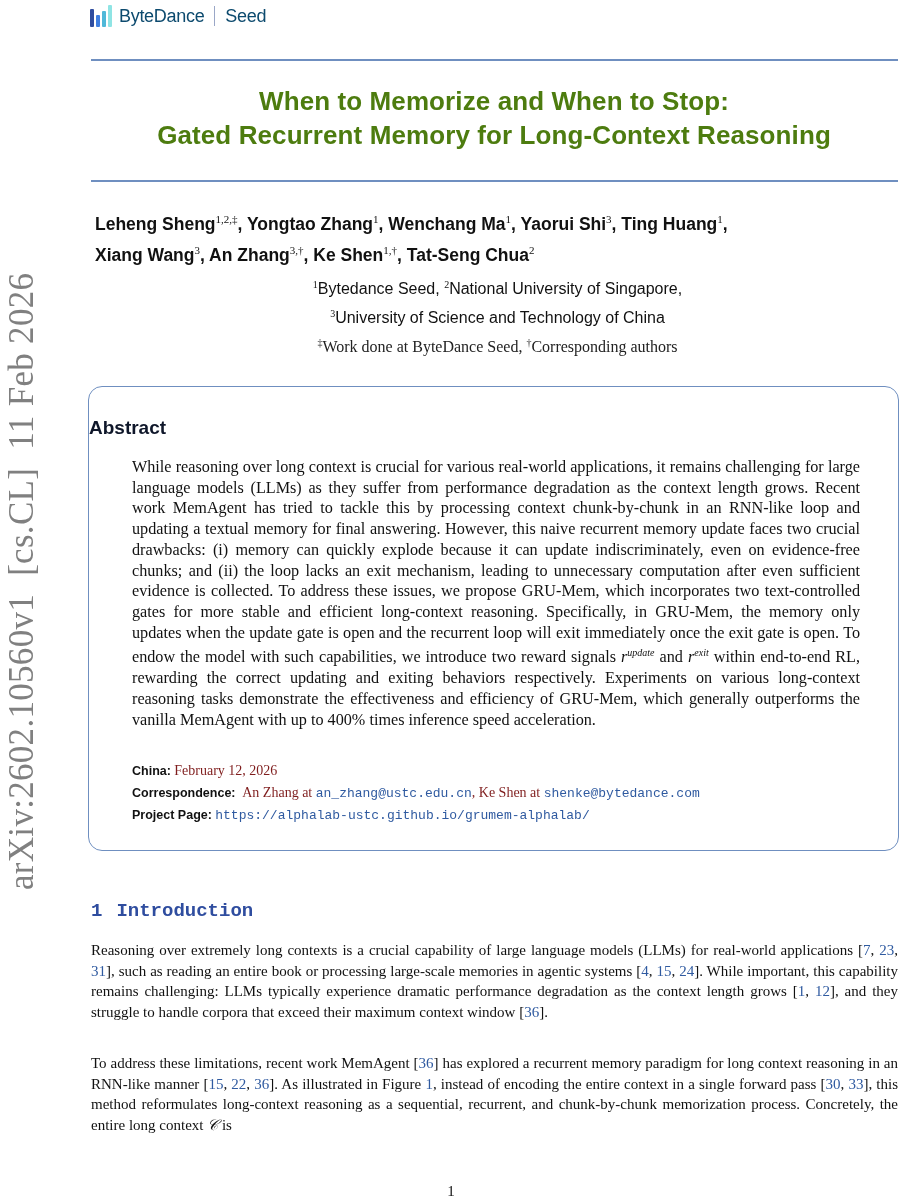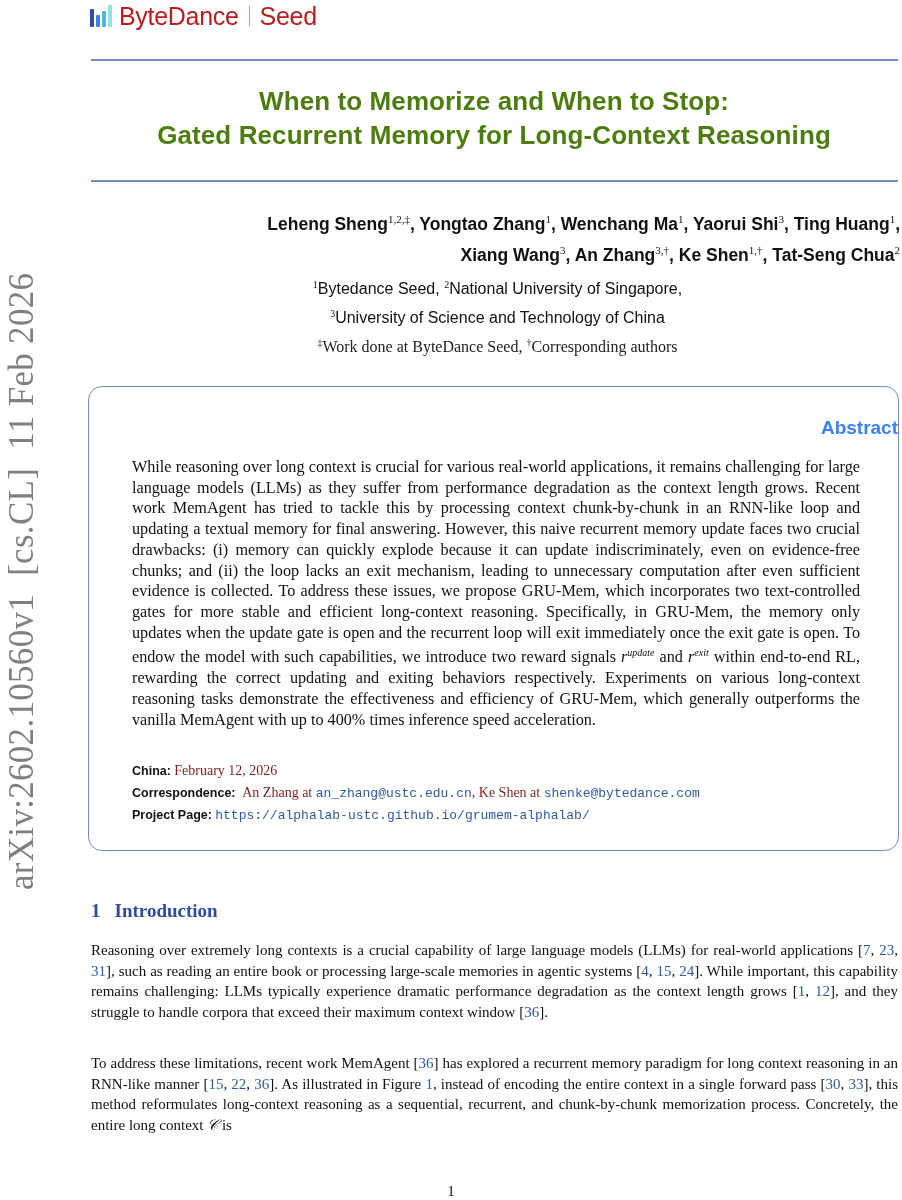--- a/index.html
+++ b/index.html
@@ -8,34 +8,34 @@
   .arxiv-stamp {
     position: absolute; left: 2px; top: 890px;
     transform-origin: 0 0; transform: rotate(-90deg);
     font-family: "Liberation Serif", serif; font-size: 35px; color: #808080;
     white-space: pre; letter-spacing: 0.3px;
   }
 
   .logo { position: absolute; left: 90px; top: 2px; height: 28px; display: flex; align-items: center; }
   .logo-bars { display: flex; align-items: flex-end; gap: 2px; height: 22px; margin-right: 7px; }
   .logo-bars span { display: block; width: 4px; border-radius: 1px; }
-  .logo-text { font-family: "Liberation Sans", sans-serif; font-size: 25px; color: #b91c1c; letter-spacing: -0.3px; }
+  .logo-text { font-family: "Liberation Sans", sans-serif; font-size: 18px; color: #0c4a6e; letter-spacing: -0.3px; }
   .logo-sep { display: inline-block; width: 1px; height: 20px; background: #9aa7c7; margin: 0 10px 0 10px; vertical-align: middle; }
 
   .rule { position: absolute; left: 91px; width: 807px; height: 1.5px; background: #6f8fc0; }
 
   .title {
     position: absolute; left: 88px; width: 812px; top: 84px;
     text-align: center; font-family: "Liberation Sans", sans-serif; font-weight: bold;
     font-size: 26px; line-height: 34px; color: #4d7c0f; letter-spacing: 0.1px;
   }
 
   .authors {
     position: absolute; left: 95px; width: 805px; top: 206px;
-    text-align: right; font-family: "Liberation Sans", sans-serif; font-weight: bold;
+    text-align: left; font-family: "Liberation Sans", sans-serif; font-weight: bold;
     font-size: 17.5px; line-height: 26px; color: #111;
   }
   .authors sup { font-family: "Liberation Serif", serif; font-weight: normal; font-size: 11px; }
 
   .affil {
     position: absolute; left: 95px; width: 805px; top: 273px;
     text-align: center; font-family: "Liberation Sans", sans-serif;
     font-size: 16px; line-height: 24px; color: #111;
   }
   .affil sup { font-family: "Liberation Serif", serif; font-size: 10px; }
@@ -45,37 +45,37 @@
     text-align: center; font-family: Liberation Serif, serif;
     font-size: 16px; color: #222;
   }
   .note sup { font-size: 10px; }
 
   .abstract-box {
     position: absolute; left: 88px; top: 386px; width: 811px; height: 465px;
     border: 1.5px solid #6f8fc0; border-radius: 14px; box-sizing: border-box;
   }
   .abstract-title {
-    position: absolute; left: 0; width: 100%; top: 30px; text-align: right;
-    font-family: "Liberation Sans", sans-serif; font-weight: bold; font-size: 19px; color: #3b82f6;
+    position: absolute; left: 0; width: 100%; top: 30px; text-align: left;
+    font-family: "Liberation Sans", sans-serif; font-weight: bold; font-size: 19px; color: #0f172a;
   }
   .abstract-text {
     position: absolute; left: 43px; width: 728px; top: 70px;
     font-family: "Liberation Serif", serif; font-size: 16.2px; line-height: 20.7px;
     text-align: justify; color: #111;
   }
   .abstract-text sup { font-size: 10px; font-style: italic; }
   .meta { position: absolute; left: 43px; top: 373px; font-size: 13.5px; line-height: 21px; }
   .meta .lbl { font-family: "Liberation Sans", sans-serif; font-weight: bold; font-size: 12.5px; color: #111; }
   .meta .val { font-family: "Liberation Serif", serif; font-size: 14px; color: #7f1d1d; }
   .meta .link { font-family: "Liberation Mono", monospace; font-size: 13px; color: #2f5aa0; text-decoration: none; }
 
   .section-title {
     position: absolute; left: 91px; top: 900px;
-    font-family: Liberation Serif, serif; font-weight: bold; font-size: 19px; color: #2f4d9f;
+    font-family: Liberation Mono, monospace; font-weight: bold; font-size: 19px; color: #2f4d9f;
   }
   .section-title .num { margin-right: 14px; }
 
   .para {
     position: absolute; left: 91px; width: 807px;
     font-family: "Liberation Serif", serif; font-size: 15px; line-height: 20.7px;
     text-align: justify; color: #111;
   }
   .para a { color: #2f5aa0; text-decoration: none; }
   .page-num { position: absolute; left: 0; width: 902px; top: 1183px; text-align: center; font-family: "Liberation Serif", serif; font-size: 15px; }

